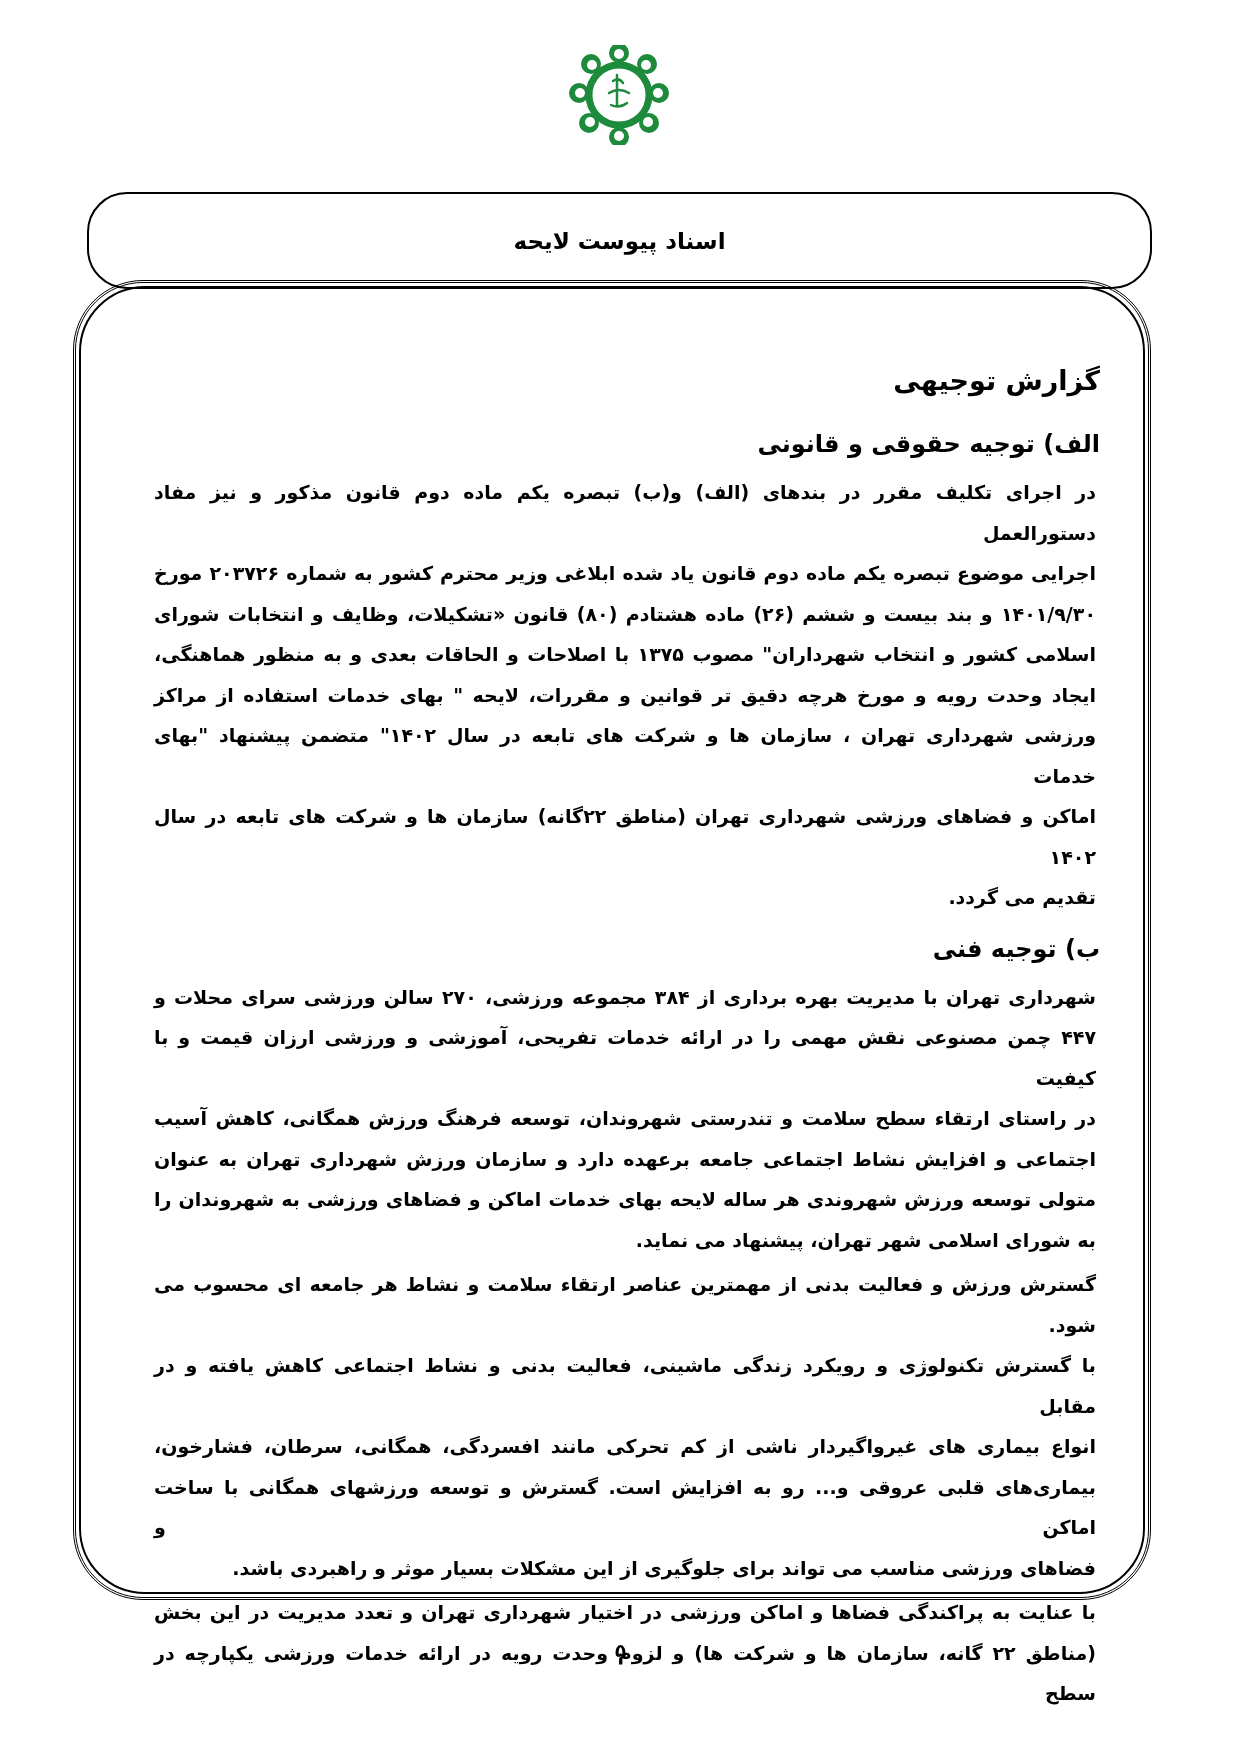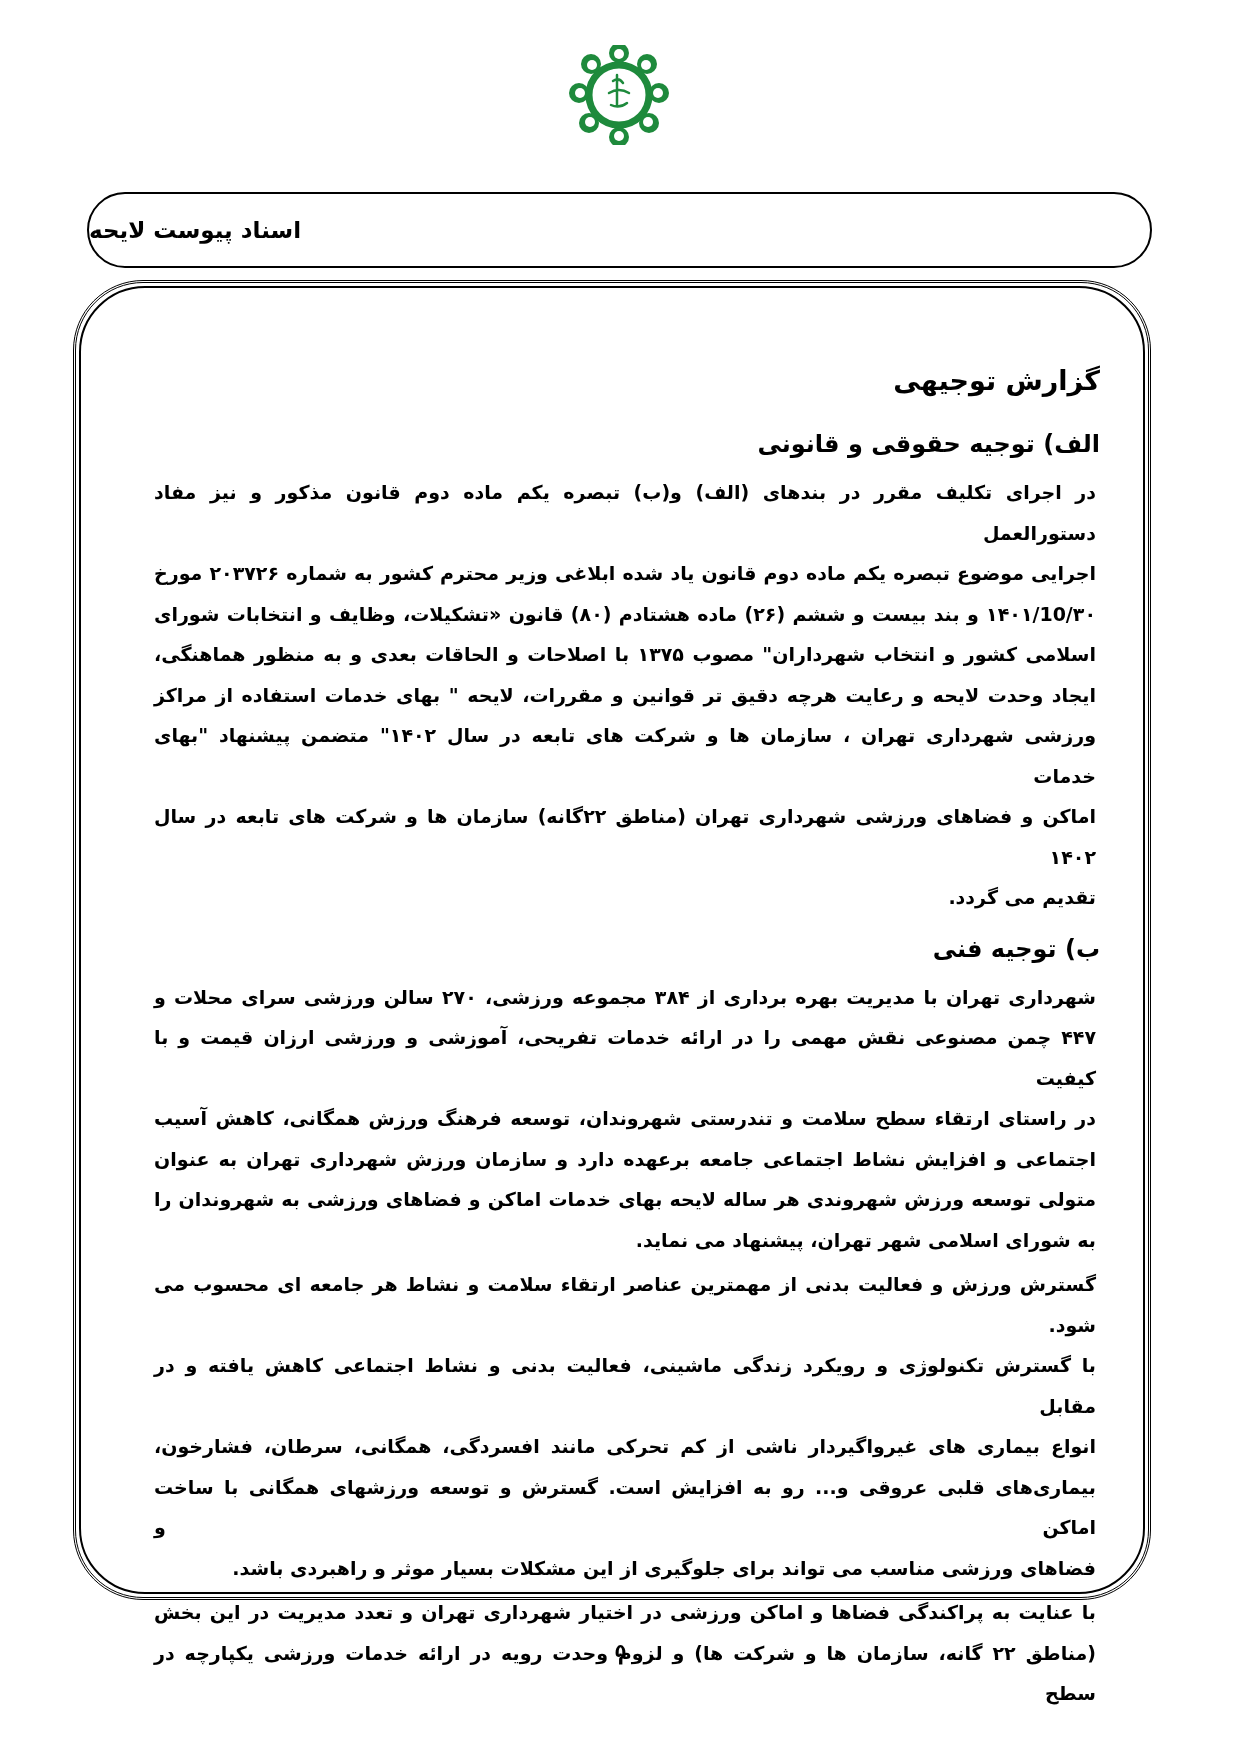--- a/index.html
+++ b/index.html
@@ -5,23 +5,23 @@
     html, body { margin: 0; padding: 0; background: #ffffff; }
     body {
       width: 1241px; height: 1755px; position: relative; overflow: hidden;
       font-family: "DejaVu Sans", "Liberation Sans", sans-serif;
       color: #000;
     }
     .logo {
       position: absolute; left: 555px; top: 45px; width: 128px; height: 100px;
     }
     .title-box {
-      position: absolute; left: 87px; top: 192px; width: 1065px; height: 76px;
+      position: absolute; left: 87px; top: 192px; width: 1065px; height: 97px;
       border: 2px solid #000; border-radius: 40px;
-      display: flex; align-items: center; justify-content: flex-start;
+      display: flex; align-items: center; justify-content: center;
       box-sizing: border-box;
     }
     .title-box span {
       font-weight: bold; font-size: 23px; direction: rtl;
     }
     .main-frame {
       position: absolute; left: 73px; top: 280px; width: 1078px; height: 1320px;
       border: 3px double #000; border-radius: 70px;
       box-sizing: border-box;
       outline: none;
@@ -92,23 +92,23 @@
 
 <div class="main-frame"></div>
 
 <div class="content">
   <div class="report-title">گزارش توجیهی</div>
 
   <div class="section-heading">الف) توجیه حقوقی و قانونی</div>
   <p class="para">
     <span class="line">در اجرای تکلیف مقرر در بندهای (الف) و(ب) تبصره یکم ماده دوم  قانون مذکور و نیز مفاد دستورالعمل</span>
     <span class="line">اجرایی موضوع تبصره یکم ماده دوم قانون یاد شده  ابلاغی وزیر محترم کشور به شماره ۲۰۳۷۲۶ مورخ</span>
-    <span class="line">۱۴۰۱/10/۳۰  و بند بیست و ششم (۲۶) ماده هشتادم (۸۰) قانون «تشکیلات، وظایف و انتخابات شورای</span>
+    <span class="line">۱۴۰۱/۹/۳۰  و بند بیست و ششم (۲۶) ماده هشتادم (۸۰) قانون «تشکیلات، وظایف و انتخابات شورای</span>
     <span class="line">اسلامی کشور و انتخاب شهرداران" مصوب ۱۳۷۵ با اصلاحات و الحاقات بعدی و به منظور هماهنگی،</span>
-    <span class="line">ایجاد وحدت لایحه و رعایت هرچه دقیق تر قوانین و مقررات، لایحه " بهای خدمات استفاده از مراکز</span>
+    <span class="line">ایجاد وحدت رویه و مورخ هرچه دقیق تر قوانین و مقررات، لایحه " بهای خدمات استفاده از مراکز</span>
     <span class="line">ورزشی شهرداری تهران ، سازمان ها و شرکت های تابعه در سال ۱۴۰۲" متضمن پیشنهاد "بهای خدمات</span>
     <span class="line">اماکن و فضاهای ورزشی شهرداری تهران (مناطق ۲۲گانه) سازمان ها و شرکت های تابعه در سال ۱۴۰۲</span>
     <span class="line last">تقدیم می گردد.</span>
   </p>
 
   <div class="section-heading" style="margin-top:11px;">ب) توجیه فنی</div>
   <p class="para">
     <span class="line">شهرداری تهران با مدیریت بهره برداری از ۳۸۴ مجموعه ورزشی، ۲۷۰ سالن ورزشی سرای محلات و</span>
     <span class="line">۴۴۷ چمن مصنوعی نقش مهمی را در ارائه خدمات تفریحی، آموزشی و ورزشی ارزان قیمت و با کیفیت</span>
     <span class="line">در راستای ارتقاء سطح سلامت و تندرستی شهروندان، توسعه فرهنگ ورزش همگانی، کاهش آسیب</span>

